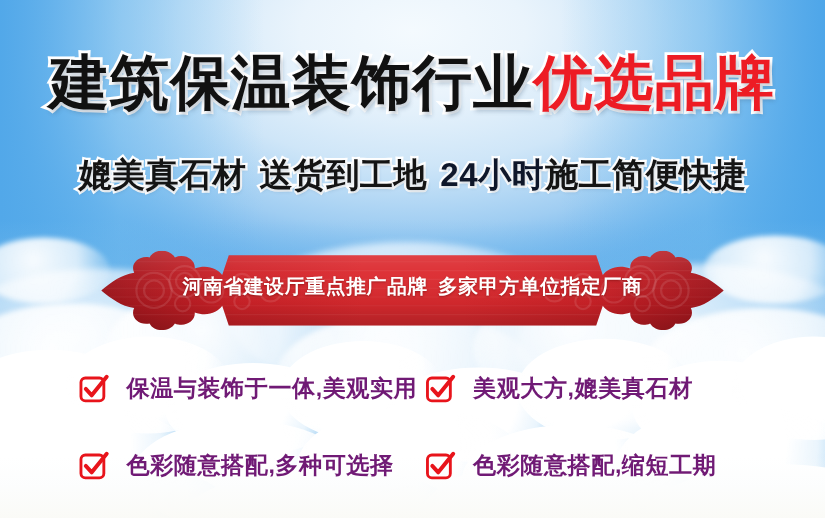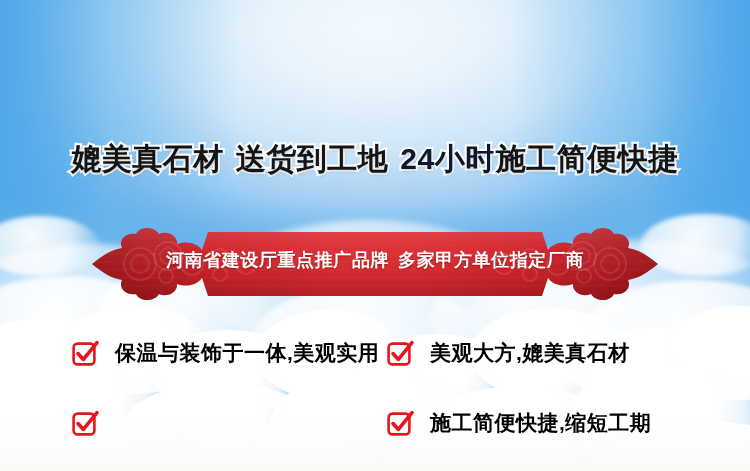--- a/index.html
+++ b/index.html
@@ -141,21 +141,21 @@
     width: 26px;
     height: 26px;
     flex: 0 0 26px;
     position: relative;
     margin-right: 17px;
   }
   .check-icon svg { display: block; overflow: visible; }
   .feat-label {
     font-size: 21px;
     font-weight: bold;
-    color: #000000;
+    color: #701a75;
     letter-spacing: 0.5px;
     white-space: nowrap;
     text-shadow: 0 1px 2px rgba(255,255,255,0.85);
   }
 </style>
 </head>
 <body>
 
 <div class="banner">
 
@@ -194,20 +194,23 @@
     <div class="cloud" style="left:160px;  top:214px; width:270px; height:115px;"></div>
     <div class="cloud" style="left:380px;  top:204px; width:280px; height:120px;"></div>
     <div class="cloud" style="left:580px;  top:212px; width:260px; height:118px;"></div>
 
     <div class="cloud soft" style="left:-20px;  top:6px;   width:120px; height:60px;"></div>
     <div class="cloud soft" style="left:640px;  top:4px;   width:130px; height:62px;"></div>
 
     <div class="haze-bottom"></div>
   </div>
 
+  <div class="headline">
+    <span>建筑保温装饰行业</span><span class="hl-red">优选品牌</span>
+  </div>
 
   <div class="subline">
     <span>媲美真石材</span><span class="gap"></span><span>送货到工地</span><span class="gap"></span><span class="sl-red">24小时</span><span>施工简便快捷</span>
   </div>
 
   <div class="ribbon-wrap">
     <svg class="ribbon-svg" viewBox="0 0 574 80" preserveAspectRatio="none">
       <defs>
         <linearGradient id="ribGrad" x1="0" y1="0" x2="1" y2="0">
           <stop offset="0%" stop-color="#9e151c"></stop>
@@ -318,27 +321,28 @@
     </div>
 
     <div class="feat-row">
       <div class="feat col-l">
         <span class="check-icon">
           <svg width="26" height="26" viewBox="0 0 26 26">
             <rect x="1.6" y="3.6" width="20.8" height="20.8" rx="4" ry="4" fill="none" stroke="#e8141b" stroke-width="2.6"></rect>
             <path d="M 6 13.6 L 11.4 19.4 L 25 2.6" fill="none" stroke="#e8141b" stroke-width="3.6" stroke-linecap="round" stroke-linejoin="round"></path>
           </svg>
         </span>
+        <span class="feat-label">色彩随意搭配,多种可选择</span>
       </div>
       <div class="feat col-r">
         <span class="check-icon">
           <svg width="26" height="26" viewBox="0 0 26 26">
             <rect x="1.6" y="3.6" width="20.8" height="20.8" rx="4" ry="4" fill="none" stroke="#e8141b" stroke-width="2.6"></rect>
             <path d="M 6 13.6 L 11.4 19.4 L 25 2.6" fill="none" stroke="#e8141b" stroke-width="3.6" stroke-linecap="round" stroke-linejoin="round"></path>
           </svg>
         </span>
-        <span class="feat-label">施工简便快捷,缩短工期</span>
+        <span class="feat-label">色彩随意搭配,缩短工期</span>
       </div>
     </div>
 
   </div>
 
 </div>
 
 </body></html>

